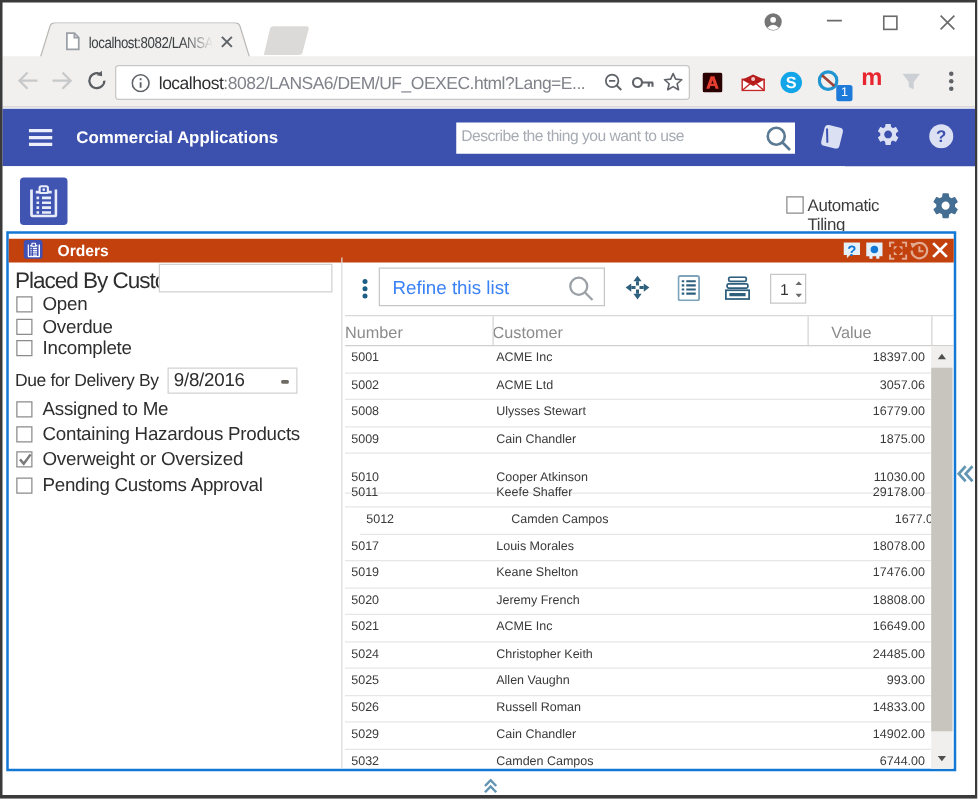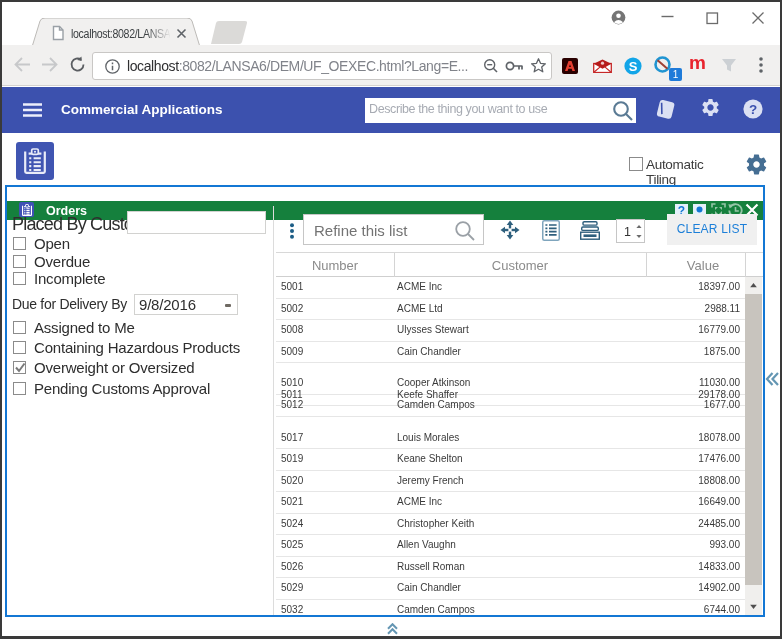--- a/index.html
+++ b/index.html
@@ -23,39 +23,39 @@
   #apptitle { position:absolute; left:59px; top:15px; color:#fff; font-size:13.5px; font-weight:bold; }
   #hsearch { position:absolute; left:363px; top:11px; width:271px; height:25px; background:#fff; }
   #hsearch span { position:absolute; left:4px; top:4px; font-size:12.5px; letter-spacing:-0.4px; color:#a7abb3; }
   
   #content { position:absolute; left:2px; top:133px; width:674px; height:503px; background:#fff;padding-left:16px; }
   #appbtn { position:absolute; left:14px; top:9px; width:38px; height:38px; background:#4055b2; border-radius:3px; }
   #autotile { position:absolute; left:644px; top:24px; font-size:13.5px; letter-spacing:-0.3px; color:#3c3c3c; }
   #atcb { position:absolute; left:627px; top:24px; width:14px; height:14px; border:1px solid #8b8b8b; background:#fff; }
   
   #orders { position:absolute; left:3px; top:52px; width:760px; height:432px; border:2px solid #1377d4; background:#fff; }
-  #otitle { position:absolute; left:0; top:14px; width:756px; height:19px; background:#15803d; }
+  #otitle { position:absolute; left:0; top:4px; width:756px; height:19px; background:#c2410c; }
   #otitle .txt { position:absolute; left:39px; top:2.5px; color:#fff; font-size:12.5px; font-weight:bold; }
   #oticon { position:absolute; left:12px; top:1px; width:15px; height:15px; background:#3f51b5; border-radius:2px; }
   
   #lpane { position:absolute; left:0; top:19px; width:266px; height:409px; font-size:15px; letter-spacing:-0.2px; color:#2e2e2e; }
   #lpane .lbl { position:absolute; white-space:nowrap; }
   .inpt { position:absolute; background:#fff; border:1px solid #d2d2d0; }
   .cbx { position:absolute; width:13px; height:13px; border:1px solid #8b8b8b; background:#fff; }
   #divider { position:absolute; left:266px; top:19px; width:1px; height:409px; background:#dcdcdc; }
   
   #rpane { position:absolute; left:269px; top:19px; width:487px; height:409px; }
   #refine { position:absolute; left:27px; top:8px; width:181px; height:31px; border:1px solid #c6c6c6; background:#fff; }
-  #refine span { position:absolute; left:10px; top:7px; font-size:15px; color:#737373; }
+  #refine span { position:absolute; left:10px; top:7px; font-size:15px; color:#3b82f6; }
   #clearbtn { position:absolute; left:391px; top:8px; width:90px; height:31px; background:#f0f0f0; color:#1c7fd8; font-size:12px; letter-spacing:0.2px; text-align:center; line-height:31px; }
   #spinner { position:absolute; left:340px; top:13px; width:29px; height:24px; border:1px solid #c6c6c6; background:#fff; }
   #spinner .num { position:absolute; left:7px; top:5px; font-size:12.5px; color:#333; }
   
   #thead { position:absolute; left:0; top:46px; width:487px; height:25px; border-top:1px solid #d8d8d8; border-bottom:1px solid #cfcfcf; color:#8b8b8b; font-size:13px; }
-  #thead .h { position:absolute; top:5px; text-align:center; }
+  #thead .h { position:absolute; top:5px; }
   #thead .vline { position:absolute; top:0; width:1px; height:24px; background:#d4d4d4; }
   #tbody { position:absolute; left:0; top:71px; width:469px; height:338px; overflow:hidden; font-size:10px; color:#3a3a3a; }
   .trow { position:absolute; left:0; width:469px; height:21.5px; border-bottom:1px solid #e6e6e6; }
   .trow .c1 { position:absolute; left:5px; top:4px; }
   .trow .c2 { position:absolute; left:121px; top:4px; }
   .trow .c3 { position:absolute; right:5px; top:4px; }
   
   #sbar { position:absolute; left:469px; top:71px; width:17px; height:338px; background:#f0efed; }
   #sthumb { position:absolute; left:0; top:17px; width:17px; height:291px; background:#c8c4be; }
   .sbtn { position:absolute; left:0; width:17px; height:17px; background:#f0efed; }
@@ -311,39 +311,38 @@
         <rect x="0.7" y="11.2" width="18.6" height="7" fill="none" stroke="#2e5f7d" stroke-width="1.4"></rect>
         <path d="M3.5 14.7 h13" stroke="#2e5f7d" stroke-width="2.6"></path>
       </svg>
       <div id="spinner">
         <span class="num">1</span>
         <svg class="abs" style="left:19px; top:5px;" width="6" height="13" viewBox="0 0 6 13">
           <path d="M3 0 L5.6 3 H0.4 Z" fill="#6b6b6b"></path>
           <path d="M3 13 L0.4 10 H5.6 Z" fill="#6b6b6b"></path>
         </svg>
       </div>
-      <div id="clearbtn">CLEAR LIST</div>
       <div id="thead">
         <div class="h" style="left:0; width:118px;">Number</div>
         <div class="h" style="left:118px; width:252px;">Customer</div>
         <div class="h" style="left:389px; width:76px;">Value</div>
         <div class="vline" style="left:118px;"></div>
         <div class="vline" style="left:370px;"></div>
         <div class="vline" style="left:469px;"></div>
       </div>
       <div id="tbody">
           <div class="trow" style="top: 0px;">
             <span class="c1">5001</span>
             <span class="c2">ACME Inc</span>
             <span class="c3">18397.00</span>
           </div>
           <div class="trow" style="top: 21.5px;">
             <span class="c1">5002</span>
             <span class="c2">ACME Ltd</span>
-            <span class="c3">2988.11</span>
+            <span class="c3">3057.06</span>
           </div>
           <div class="trow" style="top: 43px;">
             <span class="c1">5008</span>
             <span class="c2">Ulysses Stewart</span>
             <span class="c3">16779.00</span>
           </div>
           <div class="trow" style="top: 64.5px;">
             <span class="c1">5009</span>
             <span class="c2">Cain Chandler</span>
             <span class="c3">1875.00</span>
@@ -351,21 +350,21 @@
           <div class="trow" style="top: 96px; text-align: right;">
             <span class="c1">5010</span>
             <span class="c2">Cooper Atkinson</span>
             <span class="c3">11030.00</span>
           </div>
           <div class="trow" style="top: 107.5px;">
             <span class="c1">5011</span>
             <span class="c2">Keefe Shaffer</span>
             <span class="c3">29178.00</span>
           </div>
-          <div class="trow" style="top: 118px;">
+          <div class="trow" style="top: 129px; margin-left: 12px;">
             <span class="c1">5012</span>
             <span class="c2">Camden Campos</span>
             <span class="c3">1677.00</span>
           </div>
           <div class="trow" style="top: 150.5px;">
             <span class="c1">5017</span>
             <span class="c2">Louis Morales</span>
             <span class="c3">18078.00</span>
           </div>
           <div class="trow" style="top: 172px;">

